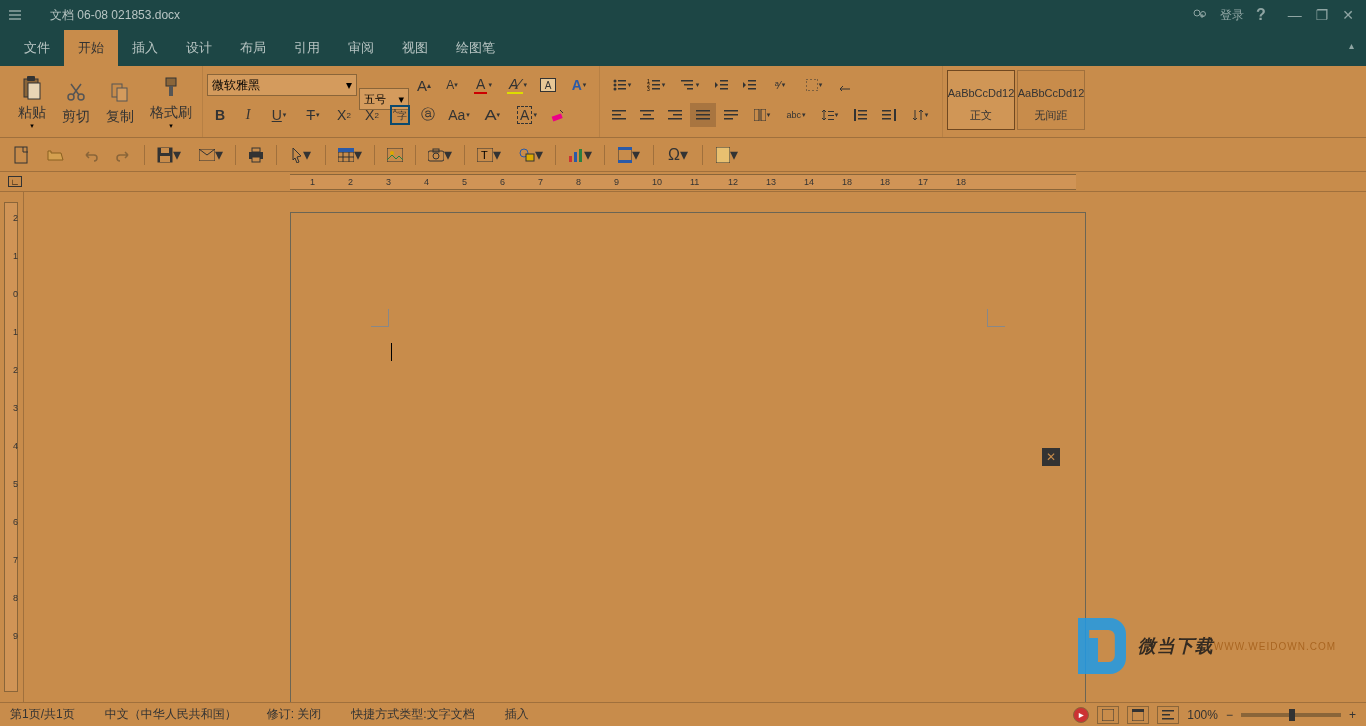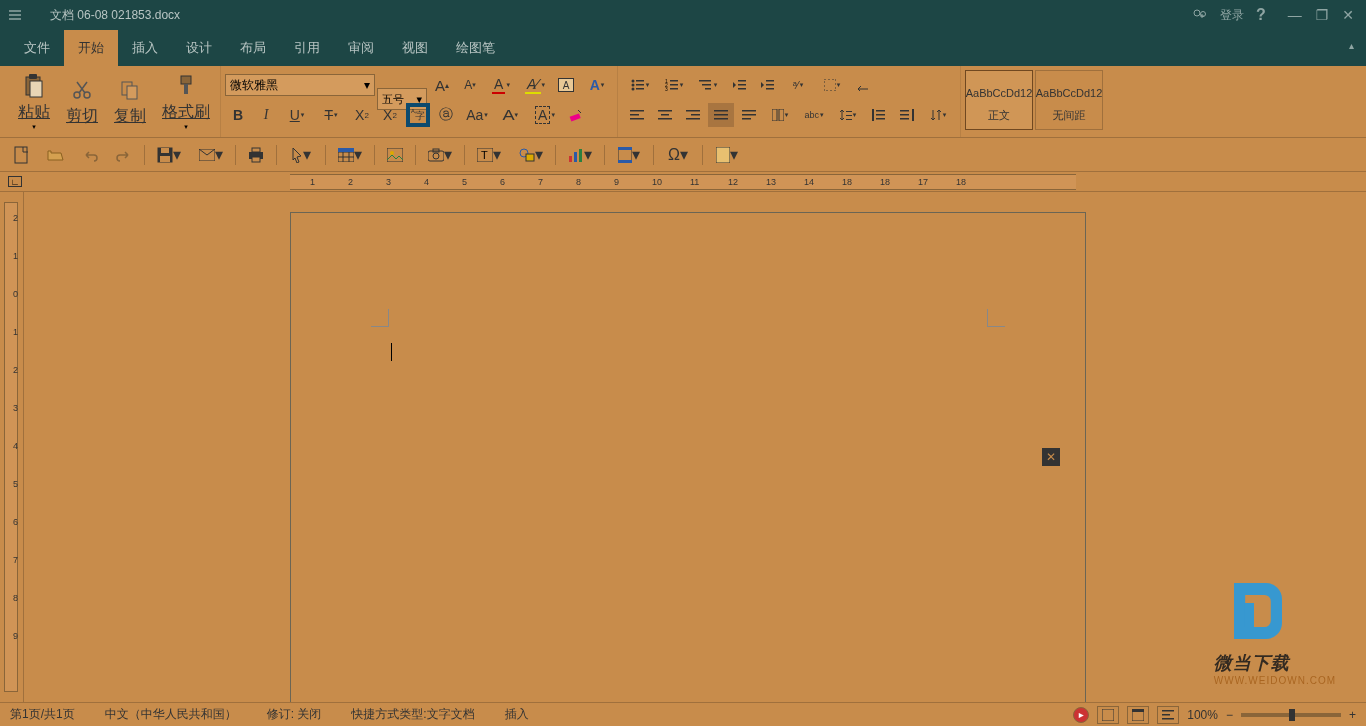--- a/index.html
+++ b/index.html
@@ -17,21 +17,21 @@
 .menubar { height: 36px; background: #1d4645; display: flex; align-items: center; padding-left: 10px; position: relative; }
 .menubar .tab { padding: 0 14px; height: 36px; display: flex; align-items: center; color: #b8c5c3; font-size: 13px; cursor: pointer; }
 .menubar .tab.active { background: #c88c4b; color: #333; }
 .menubar .collapse-btn { position: absolute; right: 12px; top: 10px; color: #8fa5a3; font-size: 10px; cursor: pointer; }
 
 .ribbon { height: 72px; background: #c88c4b; border-bottom: 1px solid #a0703c; display: flex; padding: 0 8px; }
 .ribbon-group { display: flex; flex-direction: column; padding: 4px 2px; border-right: 1px solid #a0703c6b; }
 .ribbon-group.clipboard { flex-direction: row; }
 .clip-item { display: flex; flex-direction: column; align-items: center; justify-content: center; padding: 2px 8px; cursor: pointer; }
 .clip-item .icn { width: 28px; height: 28px; display: flex; align-items: center; justify-content: center; }
-.clip-item .lbl { font-size: 16px; color: #333; margin-top: 2px; text-decoration: underline; }
+.clip-item .lbl { font-size: 14px; color: #333; margin-top: 2px; }
 
 .font-row { display: flex; align-items: center; gap: 2px; height: 30px; padding: 2px; }
 .font-select { width: 150px; height: 22px; border: 1px solid #8a6539; background: #d49b5d; font-size: 12px; padding: 0 4px; display: flex; align-items: center; justify-content: space-between; cursor: pointer; }
 .size-select { width: 50px; height: 22px; border: 1px solid #8a6539; background: #d49b5d; font-size: 11px; padding: 0 4px; display: flex; align-items: center; justify-content: space-between; cursor: pointer; margin-top: 28px; }
 .tool-btn { width: 26px; height: 24px; display: flex; align-items: center; justify-content: center; cursor: pointer; font-size: 14px; color: #333; position: relative; }
 .tool-btn.wide { width: 32px; }
 .tool-btn .dd { font-size: 7px; margin-left: 1px; }
 .highlight-bg { background: #e8c896; border: 1px solid #333; width: 16px; height: 14px; display: flex; align-items: center; justify-content: center; font-size: 10px; }
 
 .para-group { display: flex; flex-direction: column; padding: 4px 6px; border-right: 1px solid #a0703c6b; }
@@ -66,21 +66,21 @@
 .page .cursor-blink { position: absolute; top: 130px; left: 100px; width: 1px; height: 18px; background: #000; }
 .panel-close { position: absolute; right: 306px; top: 256px; width: 18px; height: 18px; background: #333; color: #c88c4b; display: flex; align-items: center; justify-content: center; font-size: 12px; cursor: pointer; }
 
 .statusbar { position: absolute; bottom: 0; left: 0; right: 0; height: 24px; background: #c88c4b; border-top: 1px solid #a0703c; display: flex; align-items: center; font-size: 12px; color: #333; padding: 0 10px; }
 .statusbar .st-item { margin-right: 30px; cursor: pointer; }
 .statusbar .right { margin-left: auto; display: flex; align-items: center; gap: 8px; }
 .statusbar .view-btn { width: 22px; height: 18px; border: 1px solid #8a6539; display: flex; align-items: center; justify-content: center; cursor: pointer; font-size: 10px; }
 .zoom-slider { width: 100px; height: 4px; background: #8a6539; position: relative; }
 .zoom-slider .thumb { position: absolute; left: 48px; top: -4px; width: 6px; height: 12px; background: #333; }
 
-.watermark { position: absolute; right: 30px; bottom: 40px; display: flex; flex-direction: column; opacity: 0.85; margin-left: 24px; }
+.watermark { position: absolute; right: 30px; bottom: 40px; display: flex; flex-direction: row; align-items: center; opacity: 0.85; margin-left: 24px; }
 .watermark .logo { width: 80px; height: 80px; }
 .watermark .wm-text { font-size: 18px; font-weight: bold; color: #1a1a1a; font-style: italic; letter-spacing: 1px; }
 .watermark .wm-url { font-size: 10px; color: #a45f1a; letter-spacing: 1px; }
 
 .underline-red { border-bottom: 2px solid #c00; }
 .underline-yel { border-bottom: 2px solid #dd0; }
 svg { display: block; }
 </style>
 </head>
 <body>
@@ -202,21 +202,21 @@
           <span style="text-decoration:underline">U</span>
           <span class="dd">▾</span>
         </div>
       <div class="tool-btn wide">
           <span style="text-decoration:line-through">T</span>
           <span class="dd">▾</span>
         </div>
       <div class="tool-btn">X<sub style="font-size:8px">2</sub></div>
       <div class="tool-btn">X<sup style="font-size:8px">2</sup></div>
       <div class="tool-btn" style="font-size:10px">
-          <span style="border:4px solid #0c4a6e;padding:0 1px"><sup>ᴬ</sup>字</span>
+          <span style="border:2px solid #0c4a6e;padding:0 1px"><sup>ᴬ</sup>字</span>
         </div>
       <div class="tool-btn">ⓐ</div>
       <div class="tool-btn wide">Aa<span class="dd">▾</span></div>
       <div class="tool-btn wide">
           <span style="transform:scaleX(1.3);display:inline-block">A</span>
           <span class="dd">▾</span>
         </div>
       <div class="tool-btn wide">
           <span style="border:1px dashed #333;padding:0 2px">A</span>
           <span class="dd">▾</span>

